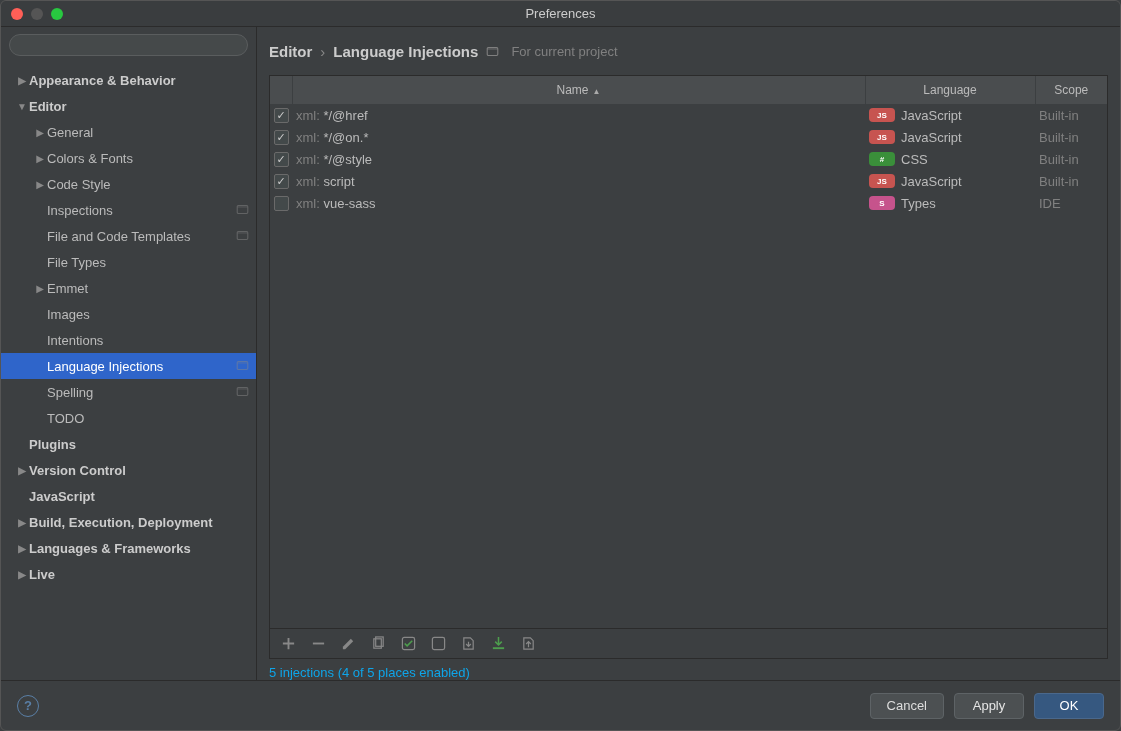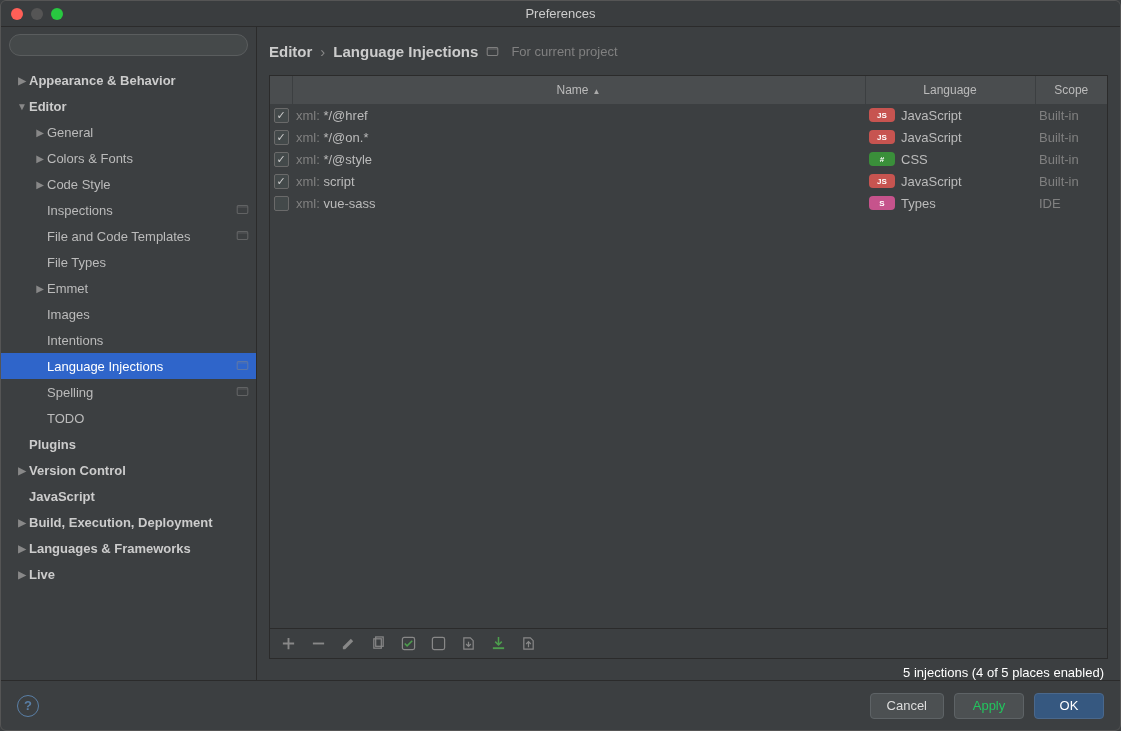--- a/index.html
+++ b/index.html
@@ -51,26 +51,26 @@
     .lang-cell { display: flex; align-items: center; gap: 6px; }
     .lang-icon { width: 26px; height: 14px; border-radius: 4px; display: inline-flex; align-items: center; justify-content: center; font-size: 8px; font-weight: 700; color: #fff; }
     .ic-js  { background: #c75450; }
     .ic-css { background: #3a8f3a; }
     .ic-sass{ background: #c6538c; }
     .table-body { flex: 1; overflow: auto; background: #3c3f41; }
     .toolbar { height: 30px; border-top: 1px solid #2b2b2b; display: flex; align-items: center; gap: 14px; padding: 0 10px; color: #888; }
     .toolbar .tb-btn { width: 16px; height: 16px; display: inline-flex; align-items: center; justify-content: center; cursor: pointer; }
     .toolbar svg { width: 15px; height: 15px; fill: #888; }
     .toolbar .import svg { fill: #4d9e4d; }
-    .status-line { text-align: right; color: #ffffff; font-size: 13px; padding: 6px 4px 0 0; }
+    .status-line { text-align: left; color: #0ea5e9; font-size: 13px; padding: 6px 4px 0 0; }
     .footer { height: 50px; border-top: 1px solid #2b2b2b; display: flex; align-items: center; padding: 0 16px; gap: 10px; }
     .help { width: 22px; height: 22px; border-radius: 50%; border: 1.5px solid #5a7fa6; color: #5a7fa6; display: flex; align-items: center; justify-content: center; font-size: 13px; font-weight: 600; cursor: pointer; }
     .footer .spacer { flex: 1; }
     .btn { min-width: 70px; height: 26px; border-radius: 4px; border: 1px solid #5e6366; background: #4c5052; color: #ddd; font-size: 13px; cursor: pointer; padding: 0 16px; }
-    .btn:disabled { color: #22c55e; }
+    .btn:disabled { color: #e5e5e5; }
     .btn.primary { background: #365880; border-color: #4a688c; color: #fff; }
     .proj-svg { width: 13px; height: 13px; fill: #888; }
   </style>
 </head>
 <body>
 
 <div class="window">
   <div class="titlebar">
     <div class="traffic">
       <span class="tl-close"></span>

